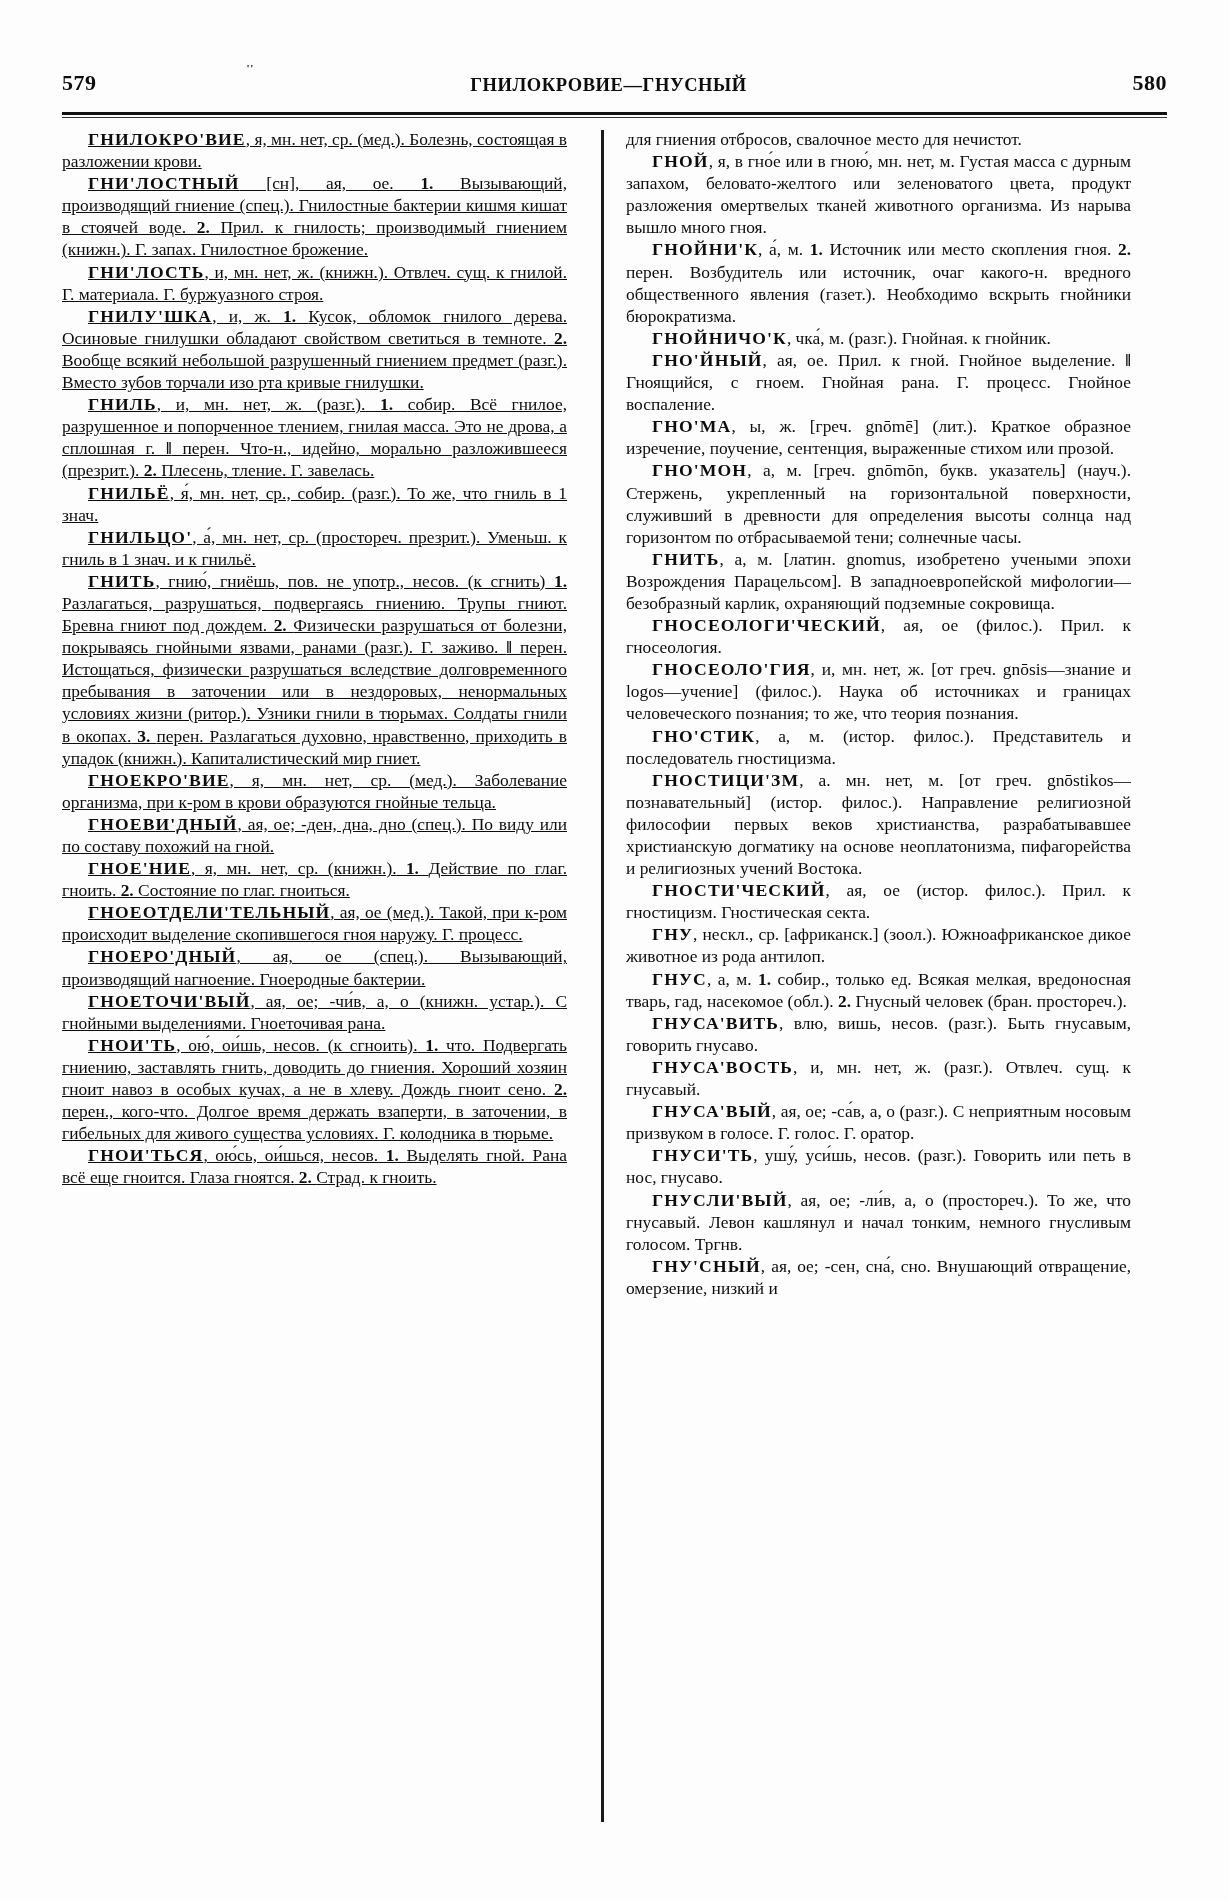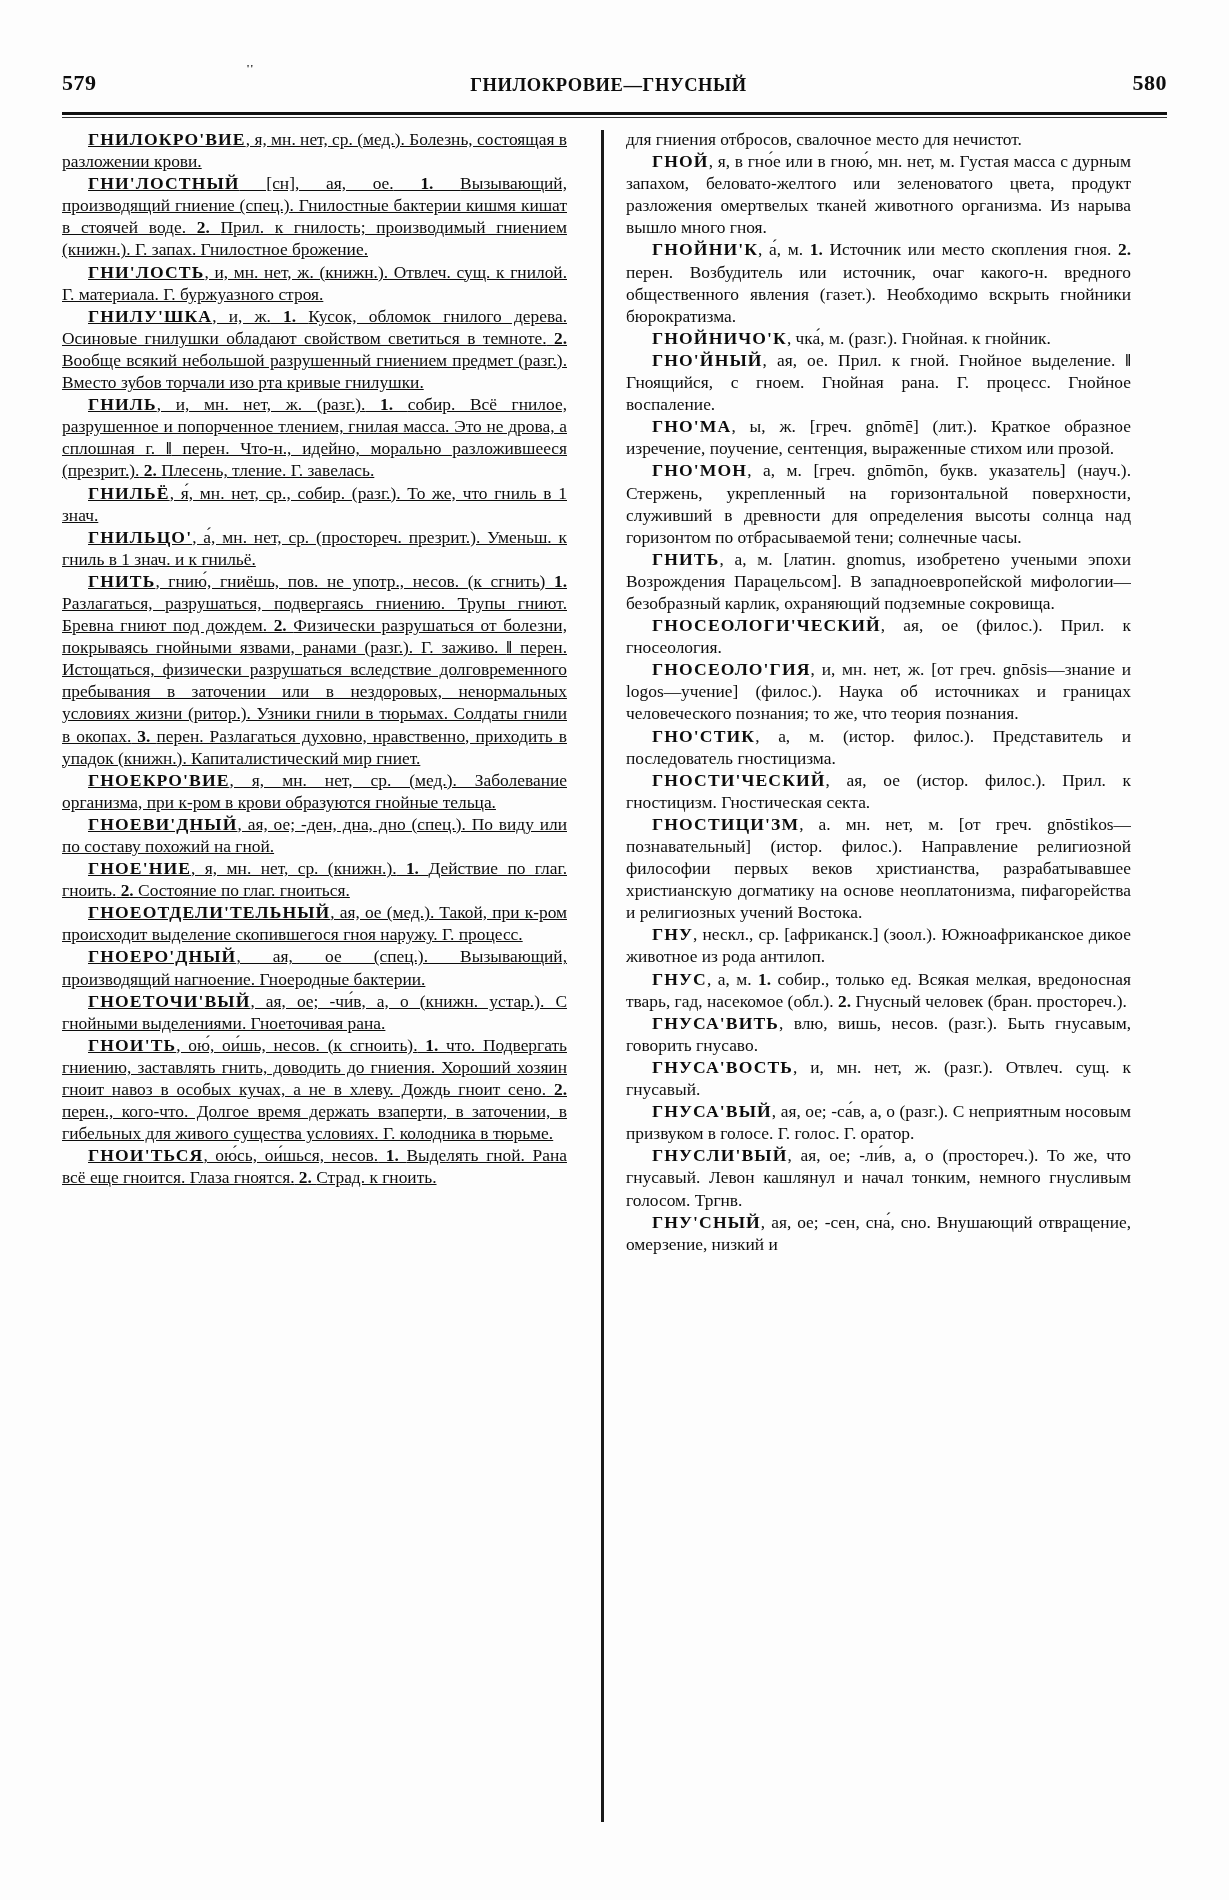--- a/index.html
+++ b/index.html
@@ -158,25 +158,26 @@
         <p class="entry"><span class="hw">ГНОЙ</span><span>, я, в гно́е или в гною́, мн. нет, м. Густая масса с дурным запахом, беловато-желтого или зеленоватого цвета, продукт разложения омертвелых тканей животного организма. Из нарыва вышло много гноя.</span></p>
         <p class="entry"><span class="hw">ГНОЙНИ'К</span><span>, а́, м.<span class="num"> 1. </span>Источник или место скопления гноя.<span class="num"> 2. </span>перен. Возбудитель или источник, очаг какого-н. вредного общественного явления (газет.). Необходимо вскрыть гнойники бюрократизма.</span></p>
         <p class="entry"><span class="hw">ГНОЙНИЧО'К</span><span>, чка́, м. (разг.). Гнойная. к гнойник.</span></p>
         <p class="entry"><span class="hw">ГНО'ЙНЫЙ</span><span>, ая, ое. Прил. к гной. Гнойное выделение. <span class="par">‖</span> Гноящийся, с гноем. Гнойная рана. Г. процесс. Гнойное воспаление.</span></p>
         <p class="entry"><span class="hw">ГНО'МА</span><span>, ы, ж. [греч. gnōmē] (лит.). Краткое образное изречение, поучение, сентенция, выраженные стихом или прозой.</span></p>
         <p class="entry"><span class="hw">ГНО'МОН</span><span>, а, м. [греч. gnōmōn, букв. указатель] (науч.). Стержень, укрепленный на горизонтальной поверхности, служивший в древности для определения высоты солнца над горизонтом по отбрасываемой тени; солнечные часы.</span></p>
         <p class="entry"><span class="hw">ГНИТЬ</span><span>, а, м. [латин. gnomus, изобретено учеными эпохи Возрождения Парацельсом]. В западноевропейской мифологии—безобразный карлик, охраняющий подземные сокровища.</span></p>
         <p class="entry"><span class="hw">ГНОСЕОЛОГИ'ЧЕСКИЙ</span><span>, ая, ое (филос.). Прил. к гносеология.</span></p>
         <p class="entry"><span class="hw">ГНОСЕОЛО'ГИЯ</span><span>, и, мн. нет, ж. [от греч. gnōsis—знание и logos—учение] (филос.). Наука об источниках и границах человеческого познания; то же, что теория познания.</span></p>
         <p class="entry"><span class="hw">ГНО'СТИК</span><span>, а, м. (истор. филос.). Представитель и последователь гностицизма.</span></p>
+        <p class="entry"><span class="hw">ГНОСТИЦИ'ЗМ</span><span>, а. мн. нет, м. [от греч. gnōstikos—познавательный] (истор. филос.). Направление религиозной философии первых веков христианства, разрабатывавшее христианскую догматику на основе неоплатонизма, пифагорейства и религиозных учений Востока.</span></p>
         <p class="entry"><span class="hw">ГНОСТИ'ЧЕСКИЙ</span><span>, ая, ое (истор. филос.). Прил. к гностицизм. Гностическая секта.</span></p>
-        <p class="entry"><span class="hw">ГНОСТИЦИ'ЗМ</span><span>, а. мн. нет, м. [от греч. gnōstikos—познавательный] (истор. филос.). Направление религиозной философии первых веков христианства, разрабатывавшее христианскую догматику на основе неоплатонизма, пифагорейства и религиозных учений Востока.</span></p>
         <p class="entry"><span class="hw">ГНУ</span><span>, нескл., ср. [африканск.] (зоол.). Южноафриканское дикое животное из рода антилоп.</span></p>
         <p class="entry"><span class="hw">ГНУС</span><span>, а, м.<span class="num"> 1. </span>собир., только ед. Всякая мелкая, вредоносная тварь, гад, насекомое (обл.).<span class="num"> 2. </span>Гнусный человек (бран. простореч.).</span></p>
         <p class="entry"><span class="hw">ГНУСА'ВИТЬ</span><span>, влю, вишь, несов. (разг.). Быть гнусавым, говорить гнусаво.</span></p>
         <p class="entry"><span class="hw">ГНУСА'ВОСТЬ</span><span>, и, мн. нет, ж. (разг.). Отвлеч. сущ. к гнусавый.</span></p>
         <p class="entry"><span class="hw">ГНУСА'ВЫЙ</span><span>, ая, ое; -са́в, а, о (разг.). С неприятным носовым призвуком в голосе. Г. голос. Г. оратор.</span></p>
+        <p class="entry"><span class="hw">ГНУСИ'ТЬ</span><span>, ушу́, уси́шь, несов. (разг.). Говорить или петь в нос, гнусаво.</span></p>
         <p class="entry"><span class="hw">ГНУСЛИ'ВЫЙ</span><span>, ая, ое; -ли́в, а, о (простореч.). То же, что гнусавый. Левон кашлянул и начал тонким, немного гнусливым голосом. Тргнв.</span></p>
         <p class="entry"><span class="hw">ГНУ'СНЫЙ</span><span>, ая, ое; -сен, сна́, сно. Внушающий отвращение, омерзение, низкий и</span></p>
       </div>
   </div>
 
 </div>
 
 </body></html>

